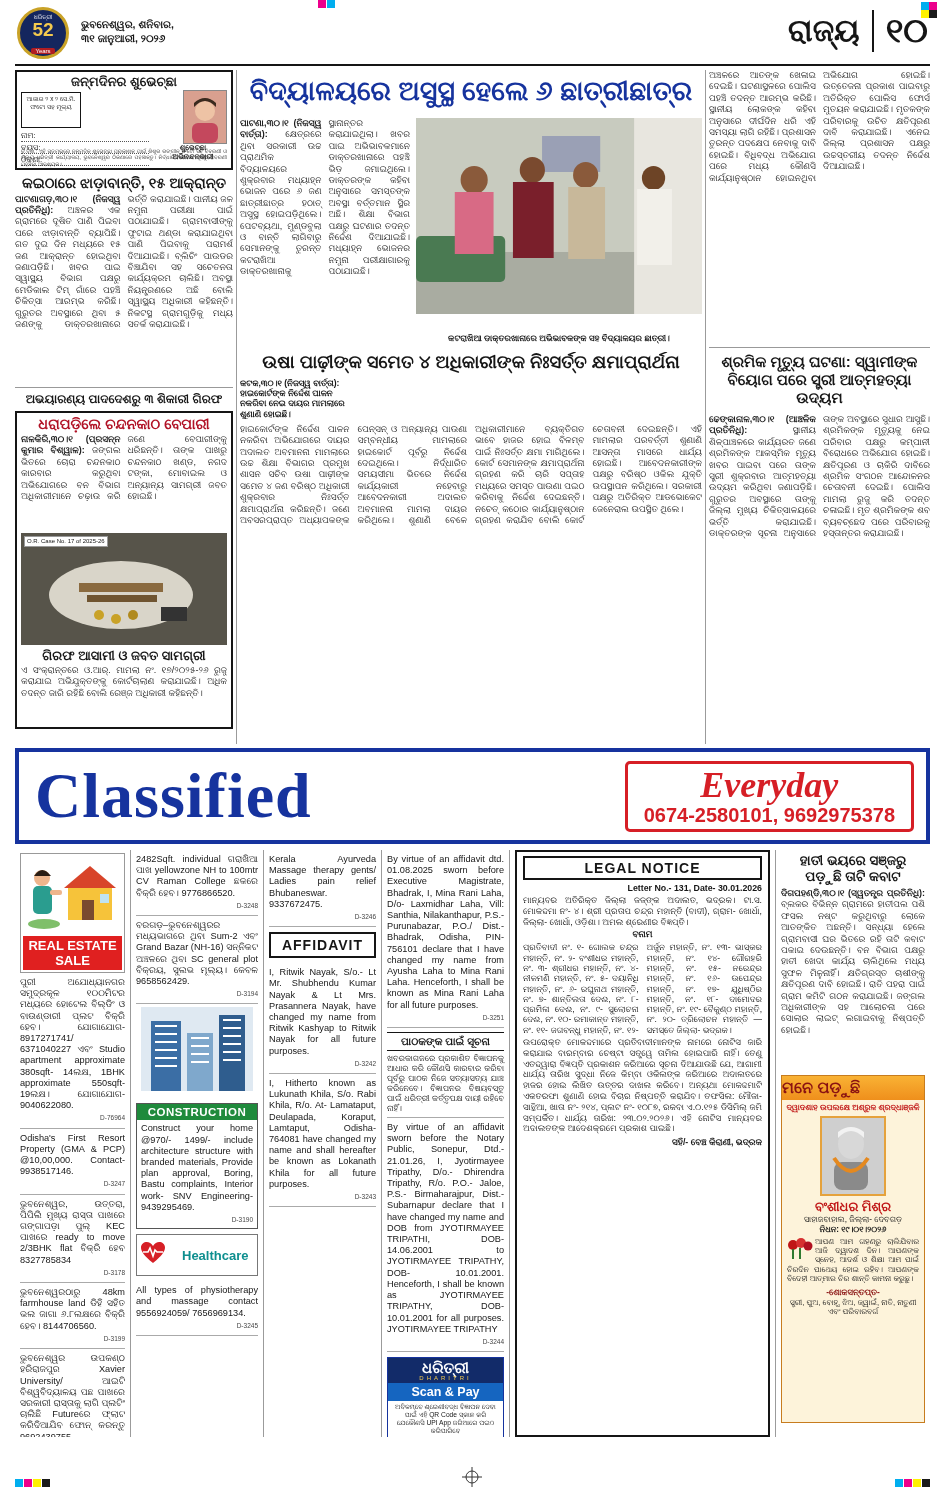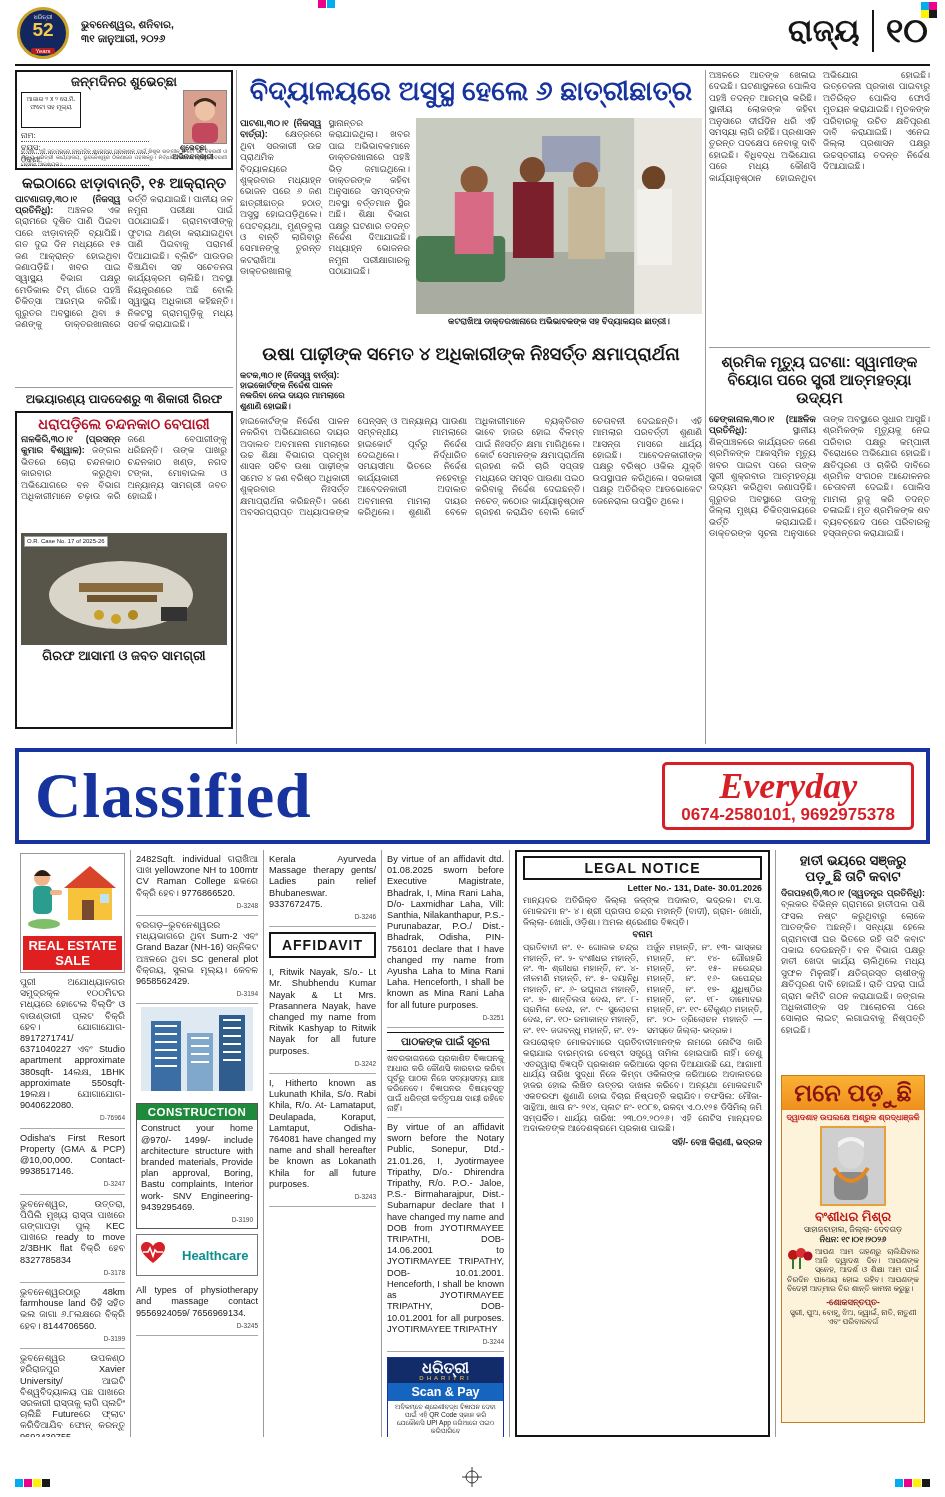--- a/index.html
+++ b/index.html
@@ -48,39 +48,39 @@
   .trader-cap{font-size:13px;font-weight:700;text-align:center;margin:1px 0}
   .trader-b2{height:56px;overflow:hidden}
 
   
   .col-center{left:240px;top:70px;width:462px;height:676px;overflow:hidden}
   .main-head{color:#16339e;font-weight:800;font-size:27px;line-height:42px;height:44px;text-align:center;white-space:nowrap;overflow:hidden}
   .story{display:flex;gap:6px;margin-top:4px}
   .story-text{width:170px;height:218px;overflow:hidden}
   .photo-wrap{flex:1}
   .photo{height:196px;background:#c8cbbf;overflow:hidden}
-  .photo-cap{font-size:8.5px;font-weight:700;text-align:center;margin-top:2px}
+  .photo-cap{font-size:8.5px;font-weight:700;text-align:center;margin-top:19px}
   .apol-head{font-weight:800;font-size:18px;line-height:21px;height:22px;overflow:hidden;text-align:center;margin-top:8px;white-space:nowrap}
   .apol-row{display:flex;gap:6px;margin-top:4px;align-items:stretch}
   .apol-dl{width:116px;font-size:8.5px;line-height:10.2px;font-weight:700;overflow:hidden}
   .apol-banner{flex:1;background:#0d0d0d;color:#fff;font-weight:800;font-size:14px;line-height:16px;text-align:center;padding:4px 2px;white-space:nowrap;overflow:hidden}
   .apol-body{margin-top:5px;height:312px;overflow:hidden}
 
   
   .col-right{left:709px;top:70px;width:221px;height:676px;overflow:hidden}
   .cont-body{height:274px;overflow:hidden}
   .worker-head{font-weight:800;font-size:15px;line-height:18px;text-align:center;margin:5px 0;height:56px;overflow:hidden}
   .worker-body{height:328px;overflow:hidden}
 
   
   .cls-banner{left:15px;top:748px;width:915px;height:96px;border:4px solid #16339e;display:flex;align-items:center;background:#fff;box-sizing:border-box}
   .cls-word{font-family:"Liberation Serif","DejaVu Serif",serif;font-size:64px;font-weight:800;color:#16339e;padding:0 16px;letter-spacing:1px}
   .cls-right{margin-left:auto;margin-right:12px;border:3px solid #d61f26;border-radius:5px;padding:2px 16px;text-align:center}
   .cls-everyday{color:#d61f26;font-size:36px;line-height:38px;font-weight:800;font-family:"Liberation Serif","DejaVu Serif",serif;font-style:italic}
-  .cls-phones{color:#d61f26;font-size:17px;font-weight:800}
+  .cls-phones{color:#d61f26;font-size:20px;font-weight:800}
 
   
   .grid{left:15px;top:850px;width:915px;height:587px;display:flex}
   .gc{padding:0 5px;overflow:hidden;border-right:1px solid #9b9b9b;height:100%;box-sizing:border-box}
   .gc:last-child{border-right:none}
   .gc1{width:116px}.gc2{width:133px}.gc3{width:118px}.gc4{width:128px}.gc5{width:266px}.gc6{width:154px}
   .ad{border-bottom:1px solid #aaa;padding:4px 0;font-size:9.2px;line-height:11.2px;text-align:justify}
   .dno{text-align:right;font-size:6.5px;color:#444;margin-top:1px}
   .re-fig{border:1px solid #999;padding:2px;text-align:center;margin-top:3px}
   .re-banner{background:#e02020;color:#fff;font-weight:800;font-size:13px;line-height:15px;text-align:center;padding:2px 0;margin-top:2px}
@@ -101,21 +101,21 @@
   .legal{border:2px solid #151515;height:100%;padding:4px 6px;overflow:hidden;box-sizing:border-box}
   .legal-title{border:2px solid #151515;text-align:center;font-weight:800;font-size:14px;padding:2px 0;margin-bottom:3px;letter-spacing:1px}
   .legal-ref{text-align:right;font-size:8.8px;font-weight:700}
   .legal-txt{font-size:8.7px;line-height:10.8px;text-align:justify;margin-top:2px}
   .legal-vs{text-align:center;font-weight:700;font-size:9px;margin:2px 0}
   .legal-parties{font-size:8.5px;line-height:10.3px;column-count:2;column-gap:8px;text-align:justify;margin:2px 0}
   .legal-sign{text-align:right;font-weight:700;font-size:8.8px;margin-top:3px}
   .ele-head{font-weight:800;font-size:13.5px;line-height:16px;text-align:center;margin:3px 0}
   .ele-body{height:182px;overflow:hidden}
   .mem{border:1.5px solid #c77c1e;margin-top:5px;background:#fdf3da;height:346px;overflow:hidden}
-  .mem-title{background:linear-gradient(#f9b234,#ef8f1c);color:#8a1212;font-weight:800;font-size:24px;text-align:center;padding:3px 0}
+  .mem-title{background:linear-gradient(#f9b234,#ef8f1c);color:#8a1212;font-weight:800;font-size:16px;padding:3px 0}
   .mem-occ{color:#c01616;font-weight:700;font-size:8px;text-align:center;margin-top:3px;line-height:9.5px;padding:0 4px}
   .mem-photo{width:62px;height:76px;margin:3px auto;border:2px solid #e5a23c;background:#cfcfcf;overflow:hidden}
   .mem-name{color:#c01616;font-weight:800;font-size:13px;text-align:center}
   .mem-addr{font-size:8.2px;text-align:center}
   .mem-death{font-size:8.2px;font-weight:700;text-align:center}
   .mem-trib{font-size:7.7px;line-height:9.4px;text-align:justify;padding:2px 5px}
   .mem-trib svg{float:left;margin:1px 2px 0 0}
   .mem-sign{font-size:8.4px;font-weight:800;text-align:center;color:#8a1212;margin-top:1px}
   .mem-family{font-size:7.7px;line-height:9px;text-align:center;padding:0 4px}
 
@@ -208,20 +208,21 @@
             <rect x="58" y="50" width="84" height="9" fill="#8a6a3f"></rect>
             <rect x="66" y="62" width="70" height="7" fill="#6f5430"></rect>
             <circle cx="78" cy="82" r="5" fill="#c9a227"></circle>
             <circle cx="95" cy="86" r="5" fill="#c9a227"></circle>
             <circle cx="112" cy="82" r="5" fill="#b08a1e"></circle>
             <rect x="140" y="74" width="26" height="14" fill="#333"></rect>
           </svg>
         <div class="or-tag">O.R. Case No. 17 of 2025-26</div>
       </div>
       <div class="trader-cap">ଗିରଫ ଆସାମୀ ଓ ଜବତ ସାମଗ୍ରୀ</div>
+      <div class="bodytxt trader-b2">ଏ ସଂକ୍ରାନ୍ତରେ ଓ.ଆର୍. ମାମଲା ନଂ. ୧୭/୨୦୨୫-୨୬ ରୁଜୁ କରାଯାଇ ଅଭିଯୁକ୍ତଙ୍କୁ କୋର୍ଟଚାଲାଣ କରାଯାଇଛି। ଅଧିକ ତଦନ୍ତ ଜାରି ରହିଛି ବୋଲି ରେଞ୍ଜ ଅଧିକାରୀ କହିଛନ୍ତି।</div>
     </div>
   </div>
 
   <div class="abs col-center">
     <div class="main-head">ବିଦ୍ୟାଳୟରେ ଅସୁସ୍ଥ ହେଲେ ୬ ଛାତ୍ରୀଛାତ୍ର</div>
     <div class="story">
       <div class="story-text bodytxt cols2">
         <span class="dl">ପାଟଣା,୩୦।୧ (ନିଜସ୍ୱ ବାର୍ତ୍ତା):</span>
         <span>କ୍ଷେତ୍ରରେ ଥିବା ସରକାରୀ ଉଚ୍ଚ ପ୍ରାଥମିକ ବିଦ୍ୟାଳୟରେ ଶୁକ୍ରବାର ମଧ୍ୟାହ୍ନ ଭୋଜନ ପରେ ୬ ଜଣ ଛାତ୍ରୀଛାତ୍ର ହଠାତ୍ ଅସୁସ୍ଥ ହୋଇପଡ଼ିଥିଲେ। ପେଟବ୍ୟଥା, ମୁଣ୍ଡବୁଲା ଓ ବାନ୍ତି ଲାଗିବାରୁ ସେମାନଙ୍କୁ ତୁରନ୍ତ କଟରାଖିଆ ଡାକ୍ତରଖାନାକୁ ସ୍ଥାନାନ୍ତର କରାଯାଇଥିଲା। ଖବର ପାଇ ଅଭିଭାବକମାନେ ଡାକ୍ତରଖାନାରେ ପହଞ୍ଚି ଭିଡ଼ ଜମାଇଥିଲେ। ଡାକ୍ତରଙ୍କ କହିବା ଅନୁସାରେ ସମସ୍ତଙ୍କ ଅବସ୍ଥା ବର୍ତ୍ତମାନ ସ୍ଥିର ଅଛି। ଶିକ୍ଷା ବିଭାଗ ପକ୍ଷରୁ ଘଟଣାର ତଦନ୍ତ ନିର୍ଦ୍ଦେଶ ଦିଆଯାଇଛି। ମଧ୍ୟାହ୍ନ ଭୋଜନର ନମୁନା ପରୀକ୍ଷାଗାରକୁ ପଠାଯାଇଛି।</span>
       </div>

